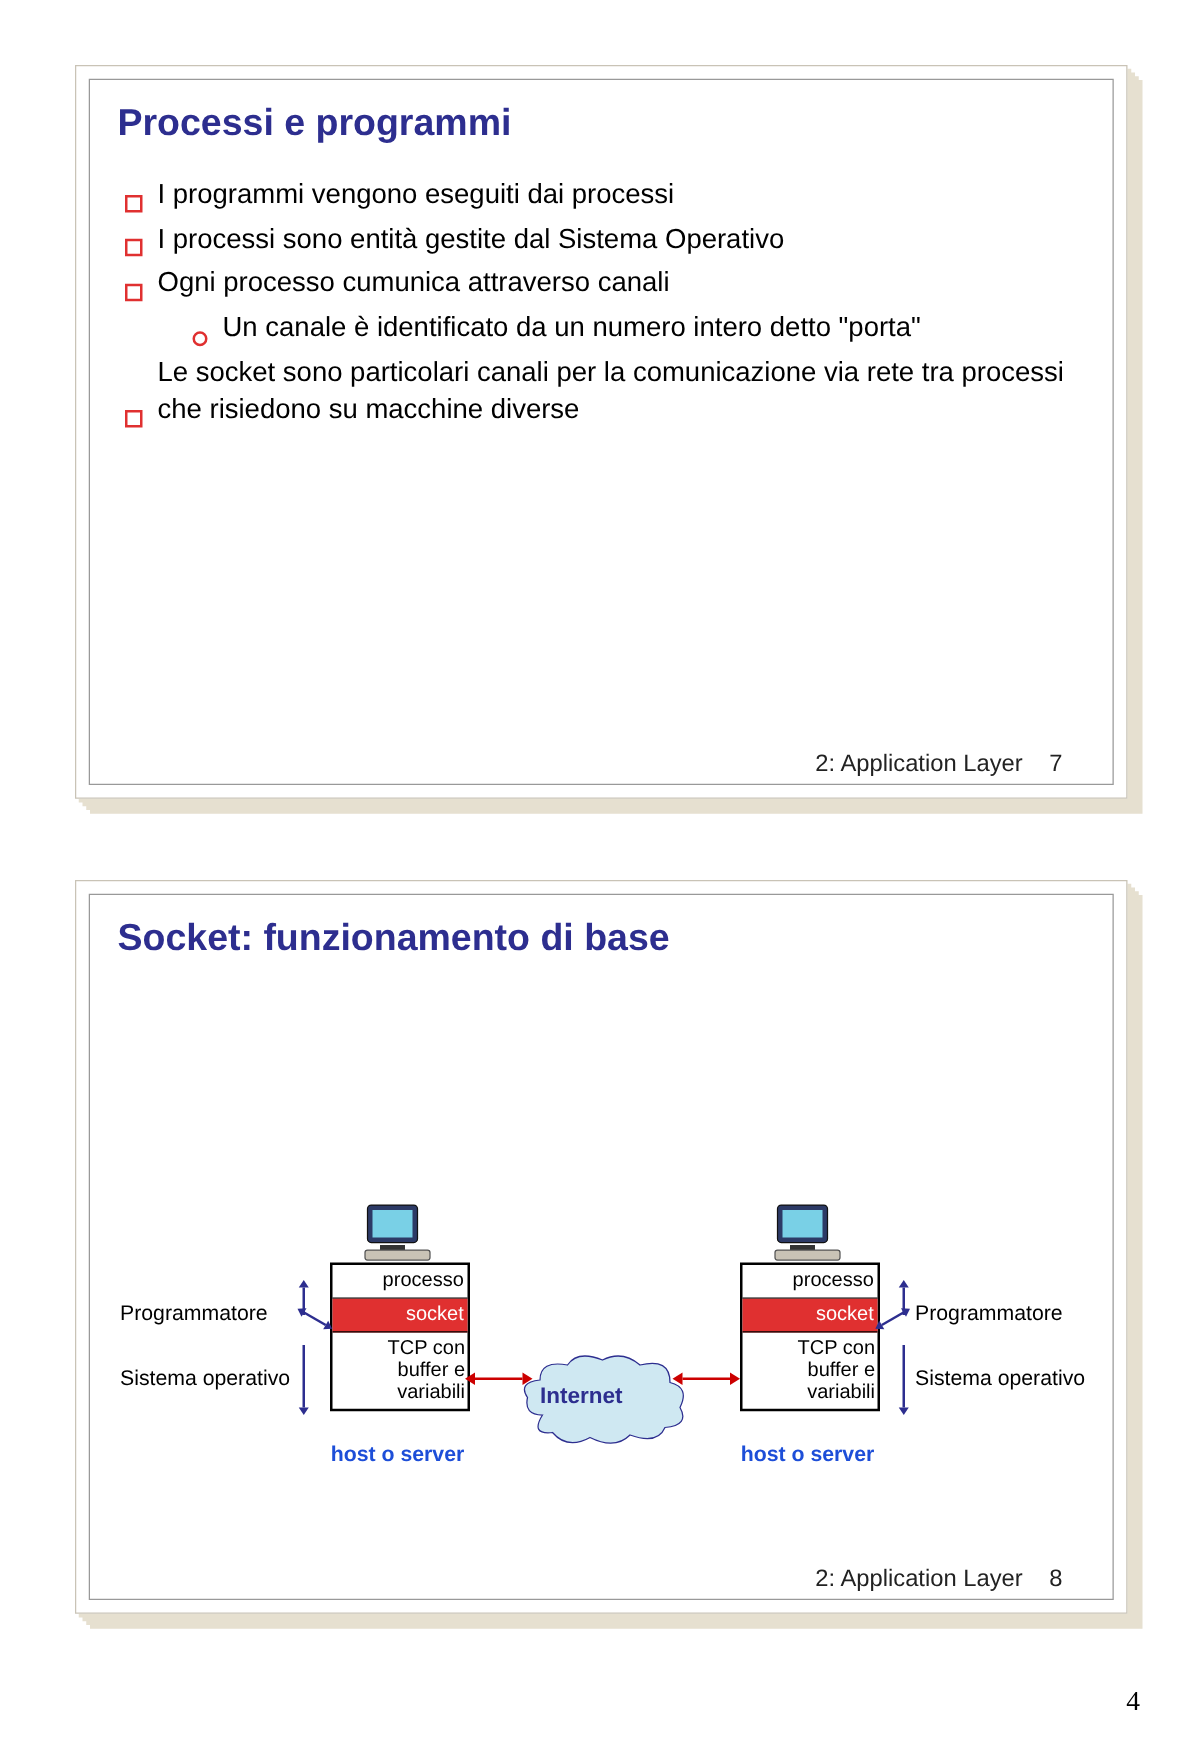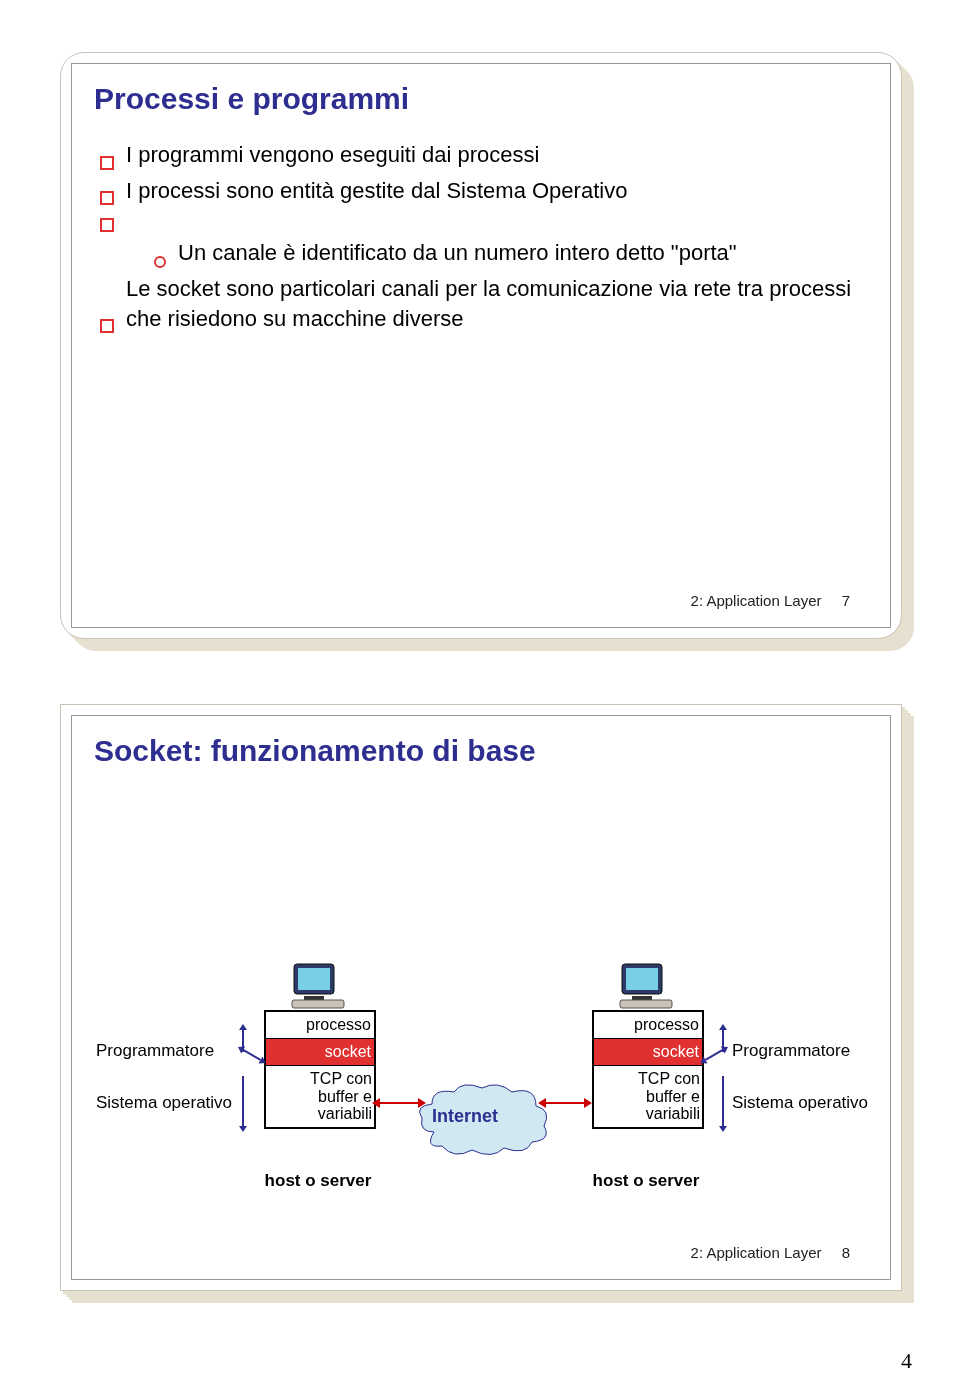--- a/index.html
+++ b/index.html
@@ -21,21 +21,21 @@
     width: 840px;
     height: 585px;
     background: #fff;
     border: 1px solid #c9c3b6;
     box-shadow:
       3px 3px 0 #e6e0d0,
       6px 6px 0 #e6e0d0,
       9px 9px 0 #e6e0d0,
       12px 12px 0 #e6e0d0;
   }
-  .slide-1 { top: 52px; border-radius: 24px; }
+  .slide-1 { top: 52px; }
   .slide-2 { top: 704px; }
   .slide-inner {
     position: absolute;
     inset: 10px;
     border: 1px solid #999;
   }
   .title {
     font-size: 30px;
     color: #2d2e8f;
     font-weight: bold;
@@ -72,23 +72,23 @@
     width: 12px;
     height: 12px;
     flex: 0 0 12px;
     margin-top: 8px;
   }
   .sub {
     margin-left: 54px;
   }
   .footer {
     position: absolute;
-    bottom: 18px;
+    bottom: 4px;
     right: 24px;
-    font-size: 15px;
+    font-size: 19px;
     color: #222;
   }
   .footer span { margin-right: 16px; }
   .page-num {
     position: absolute;
     right: 48px;
     bottom: 20px;
     font-family: "Times New Roman", serif;
     font-size: 22px;
     color: #000;
@@ -150,23 +150,23 @@
   .internet-label {
     position: absolute;
     left: 360px;
     top: 130px;
     font-size: 18px;
     color: #2d2e8f;
     font-weight: bold;
   }
   .host-label {
     position: absolute;
-    top: 195px;
+    top: 178px;
     font-size: 17px;
-    color: #000000;
+    color: #1d4ed8;
     font-weight: bold;
     width: 108px;
     text-align: center;
     line-height: 1.2;
   }
   .hl-left { left: 192px; }
   .hl-right { left: 520px; }
 
   
   .arrow {
@@ -235,20 +235,21 @@
           <span>I programmi vengono eseguiti dai processi</span>
         </div>
 
         <div class="bullet">
           <span class="bullet-icon square-icon"></span>
           <span>I processi sono entità gestite dal Sistema Operativo</span>
         </div>
 
         <div class="bullet">
           <span class="bullet-icon square-icon"></span>
+          <span>Ogni processo cumunica attraverso canali</span>
         </div>
 
         <div class="bullet sub">
           <span class="bullet-icon circle-icon"></span>
           <span>Un canale è identificato da un numero intero detto "porta"</span>
         </div>
 
         <div class="bullet">
           <span class="bullet-icon square-icon"></span>
           <span>Le socket sono particolari canali per la comunicazione via rete tra processi che risiedono su macchine diverse</span>

